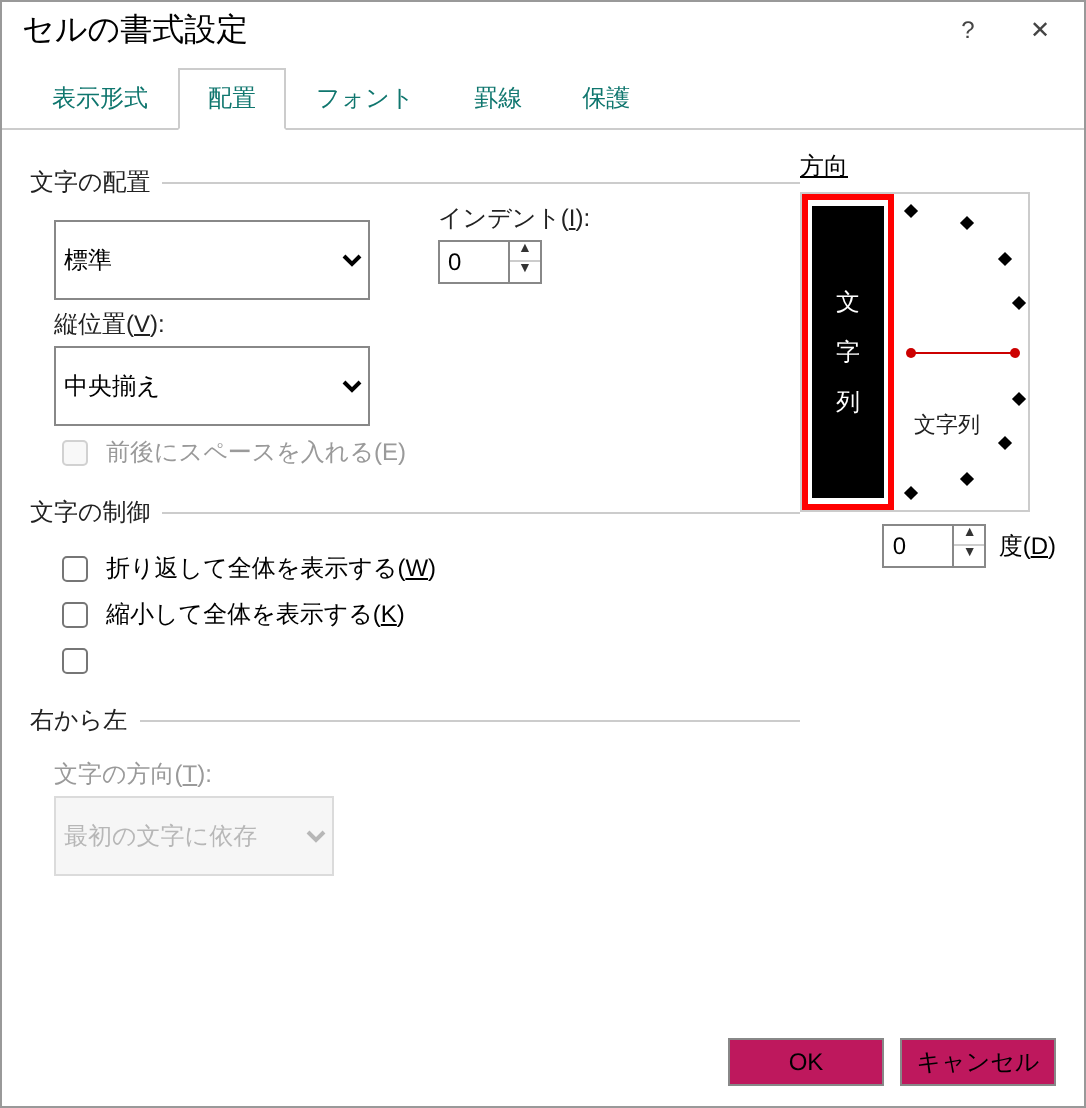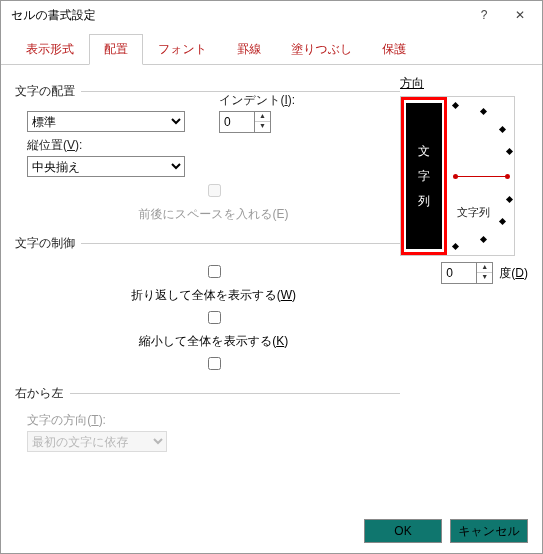--- a/index.html
+++ b/index.html
@@ -1,72 +1,71 @@
 <!DOCTYPE html>
 <html><head>
 <meta charset="utf-8">
 <style>
   * { box-sizing: border-box; font-family: "Meiryo UI", "MS PGothic", sans-serif; font-size: 12px; }
   body { margin: 0; background: #fff; width: 543px; height: 554px; border: 1px solid #999; position: relative; }
   .titlebar { height: 28px; display: flex; align-items: center; padding: 0 4px 0 10px; }
-  .titlebar .title { flex: 1; font-size: 12px; }
+  .titlebar .title { flex: 1; font-size: 16px; }
   .titlebar .winbtn { width: 36px; height: 24px; display: flex; align-items: center; justify-content: center; color: #444; }
   .tabs { display: flex; padding: 4px 10px 0 10px; border-bottom: 1px solid #ccc; }
-  .tab { padding: 6px 14px 6px 14px; border: 1px solid transparent; position: relative; top: 1px; color:#b91c1c; }
+  .tab { padding: 6px 14px 6px 14px; border: 1px solid transparent; position: relative; top: 1px; color:#0f766e; }
   .tab.active { border: 1px solid #ccc; border-bottom: 1px solid #fff; background: #fff; }
   .body { padding: 10px 14px; }
   fieldset.groupline { border: none; border-top: 1px solid #ccc; margin: 8px 0 4px 0; padding: 6px 0 0 0; }
   fieldset.groupline legend { padding: 0 6px 0 0; color: #222; }
   .row { display: flex; align-items: center; margin: 4px 0; }
   .col-left { width: 405px; }
   .indent { padding-left: 12px; }
   label.lbl { display: block; margin: 4px 0 2px 0; color:#222;}
   label.disabled, .disabled { color: #9a9a9a; }
-  select.combo { width: 158px; height: 21px; border: 1px solid #888; background:#fff; }
+  select.combo { width: 158px; height: 40px; border: 1px solid #888; background:#fff; }
   select.disabled { color:#9a9a9a; background:#f3f3f3; border-color:#ccc;}
   .spinner { display:inline-flex; border:1px solid #888; height:22px; width:52px; align-items:center; }
   .spinner input { border:none; width:34px; padding:2px 4px; outline:none; font-size:12px;}
   .spinbtns { width:16px; display:flex; flex-direction:column; border-left:1px solid #888;}
   .spinbtns div { height:10px; font-size:7px; line-height:8px; text-align:center; color:#333; border-bottom:1px solid #ccc;}
   .spinbtns div:last-child{border:none;}
-  .chk { display:flex; align-items:center; gap:6px; margin:4px 0;flex-direction:column; }
+  .chk { display:flex; align-items:center; gap:6px; margin:4px 0; }
   .chk input { width:13px; height:13px; }
   .two-col { display:flex; }
   .orient-box { margin-left:0px; }
   .orient-outer { border:1px solid #ccc; width:115px; height:160px; position:relative; background:#fff; }
   .highlight { position:absolute; left:0px; top:0px; width:46px; height:158px; border:3px solid #ff0000; }
   .stack { position:absolute; left:5px; top:6px; width:36px; height:146px; background:#000; color:#fff; display:flex; flex-direction:column; align-items:center; justify-content:center; gap:8px; font-size:11px;}
   .dial { position:absolute; left:50px; top:0; width:64px; height:158px; }
   .dial .dot { position:absolute; width:5px; height:5px; background:#000; transform:rotate(45deg); }
   .dial .center { position:absolute; width:5px; height:5px; background:#c00; border-radius:50%; left:2px; top:77px;}
   .dial .line { position:absolute; left:6px; top:79px; width:50px; height:1px; background:#c00;}
   .dial .end { position:absolute; width:5px; height:5px; background:#c00; border-radius:50%; left:54px; top:77px;}
   .dial .lbltxt { position:absolute; left:5px; top:72px; font-size:11px; color:#222; background:#fff; padding:0 1px;margin-top:36px;}
   .degree-row { display:flex; align-items:center; gap:6px; margin-top:6px; justify-content:flex-end; width:128px;}
   .footer { position:absolute; bottom:10px; right:14px; display:flex; gap:8px;}
-  .btn { width:78px; height:24px; border:1px solid #888; background:#0f766e; display:flex; align-items:center; justify-content:center;}
+  .btn { width:78px; height:24px; border:1px solid #888; background:#be185d; display:flex; align-items:center; justify-content:center;}
   .btn.cancel{width:78px;}
   .u { text-decoration: underline; }
   .orient-label{ margin-bottom:4px; display:block;text-decoration:underline;}
 </style>
 </head>
 <body>
 
 <div class="titlebar">
   <span class="title">セルの書式設定</span>
   <div class="winbtn">?</div>
   <div class="winbtn">✕</div>
 </div>
 
 <div class="tabs">
   <div class="tab">表示形式</div>
   <div class="tab active">配置</div>
   <div class="tab">フォント</div>
   <div class="tab">罫線</div>
-  <div class="tab">塗りつぶし</div>
   <div class="tab">保護</div>
 </div>
 
 <div class="body">
   <div class="two-col">
     <div class="col-left">
 
       <fieldset class="groupline">
         <legend>文字の配置</legend>
         <div class="indent">

